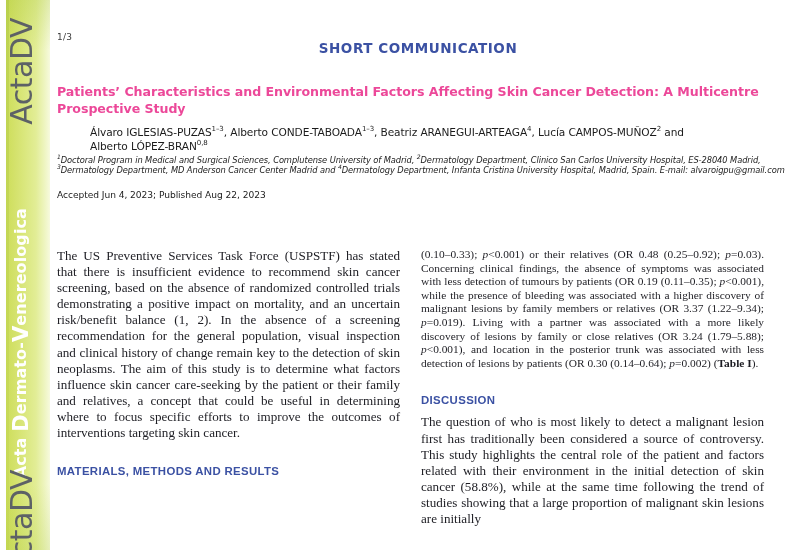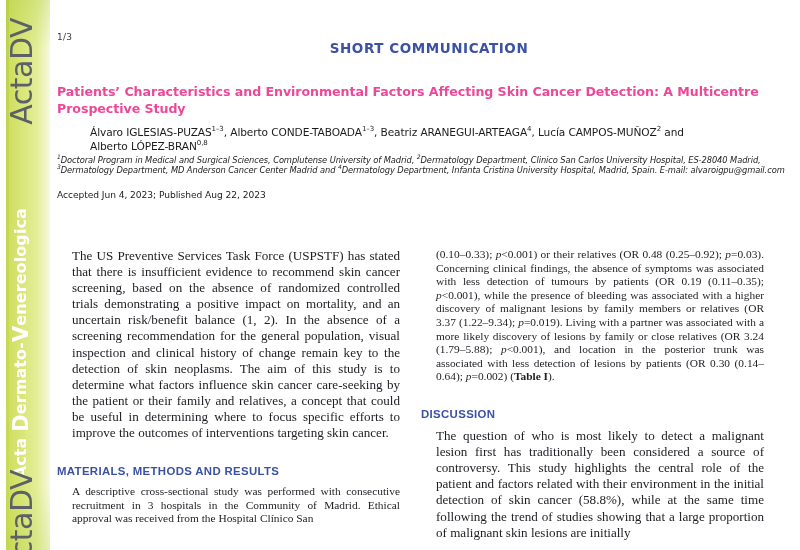--- a/index.html
+++ b/index.html
@@ -110,21 +110,21 @@
     left: 0;
     top: 32px;
     font-family: "DejaVu Sans", sans-serif;
     font-size: 9px;
     color: #3b3b3b;
     letter-spacing: .2px;
   }
 
   .runhead {
     position: absolute;
-    left: 12px;
+    left: 1px;
     top: 40px;
     width: 720px;
     text-align: center;
     font-family: "DejaVu Sans", sans-serif;
     font-size: 13.5px;
     font-weight: 700;
     color: #3b51a3;
     letter-spacing: .55px;
   }
 
@@ -189,21 +189,21 @@
     font-family: "Liberation Serif", serif;
     font-size: 13.1px;
     line-height: 16.1px;
     color: #1d1d23;
     text-align: justify;
   }
   .col-left  { left: 0px; }
   .col-right { left: 364px; }
 
   .col p {
-    margin: 0 0 0 15px;
+    margin: 0 0 0 0;
     text-align: justify;
   }
 
   .sec-head {
     font-family: Liberation Sans, sans-serif;
     font-size: 11.4px;
     font-weight: 700;
     color: #3b51a3;
     letter-spacing: .35px;
     margin: 22px 0 6px 0;
@@ -257,21 +257,20 @@
       <sup>1</sup><span>Doctoral Program in Medical and Surgical Sciences, Complutense University of Madrid, </span><sup>2</sup><span>Dermatology Department, Clinico San Carlos University Hospital, ES-28040 Madrid, </span><sup>3</sup><span>Dermatology Department, MD Anderson Cancer Center Madrid and </span><sup>4</sup><span>Dermatology Department, Infanta Cristina University Hospital, Madrid, Spain. E-mail: alvaroigpu@gmail.com</span>
     </div>
 
     <div class="pubinfo">
       <div>Accepted Jun 4, 2023; Published Aug 22, 2023</div>
     </div>
 
     <div class="col col-left">
       <p>The US Preventive Services Task Force (USPSTF) has stated that there is insufficient evidence to recommend skin cancer screening, based on the absence of randomized controlled trials demonstrating a positive impact on mortality, and an uncertain risk/benefit balance (1, 2). In the absence of a screening recommendation for the general population, visual inspection and clinical history of change remain key to the detection of skin neoplasms. The aim of this study is to determine what factors influence skin cancer care-seeking by the patient or their family and relatives, a concept that could be useful in determining where to focus specific efforts to improve the outcomes of interventions targeting skin cancer.</p>
       <div class="sec-head">MATERIALS, METHODS AND RESULTS</div>
-      <p class="small-body">A descriptive cross-sectional study was performed with consecutive recruitment in 3 hospitals in the Community of Madrid. Ethical approval was received from the Hospital Clínico San</p>
     </div>
 
     <div class="col col-right">
       <p class="small-body"><span>(0.10–0.33); </span><em class="it">p</em><span>&lt;0.001) or their relatives (OR 0.48 (0.25–0.92); </span><em class="it">p</em><span>=0.03). Concerning clinical findings, the absence of symptoms was associated with less detection of tumours by patients (OR 0.19 (0.11–0.35); </span><em class="it">p</em><span>&lt;0.001), while the presence of bleeding was associated with a higher discovery of malignant lesions by family members or relatives (OR 3.37 (1.22–9.34); </span><em class="it">p</em><span>=0.019). Living with a partner was associated with a more likely discovery of lesions by family or close relatives (OR 3.24 (1.79–5.88); </span><em class="it">p</em><span>&lt;0.001), and location in the posterior trunk was associated with less detection of lesions by patients (OR 0.30 (0.14–0.64); </span><em class="it">p</em><span>=0.002) (</span><b class="bd">Table I</b><span>).</span></p>
       <div class="sec-head">DISCUSSION</div>
       <p>The question of who is most likely to detect a malignant lesion first has traditionally been considered a source of controversy. This study highlights the central role of the patient and factors related with their environment in the initial detection of skin cancer (58.8%), while at the same time following the trend of studies showing that a large proportion of malignant skin lesions are initially</p>
     </div>
 
   </div>
 </div>

